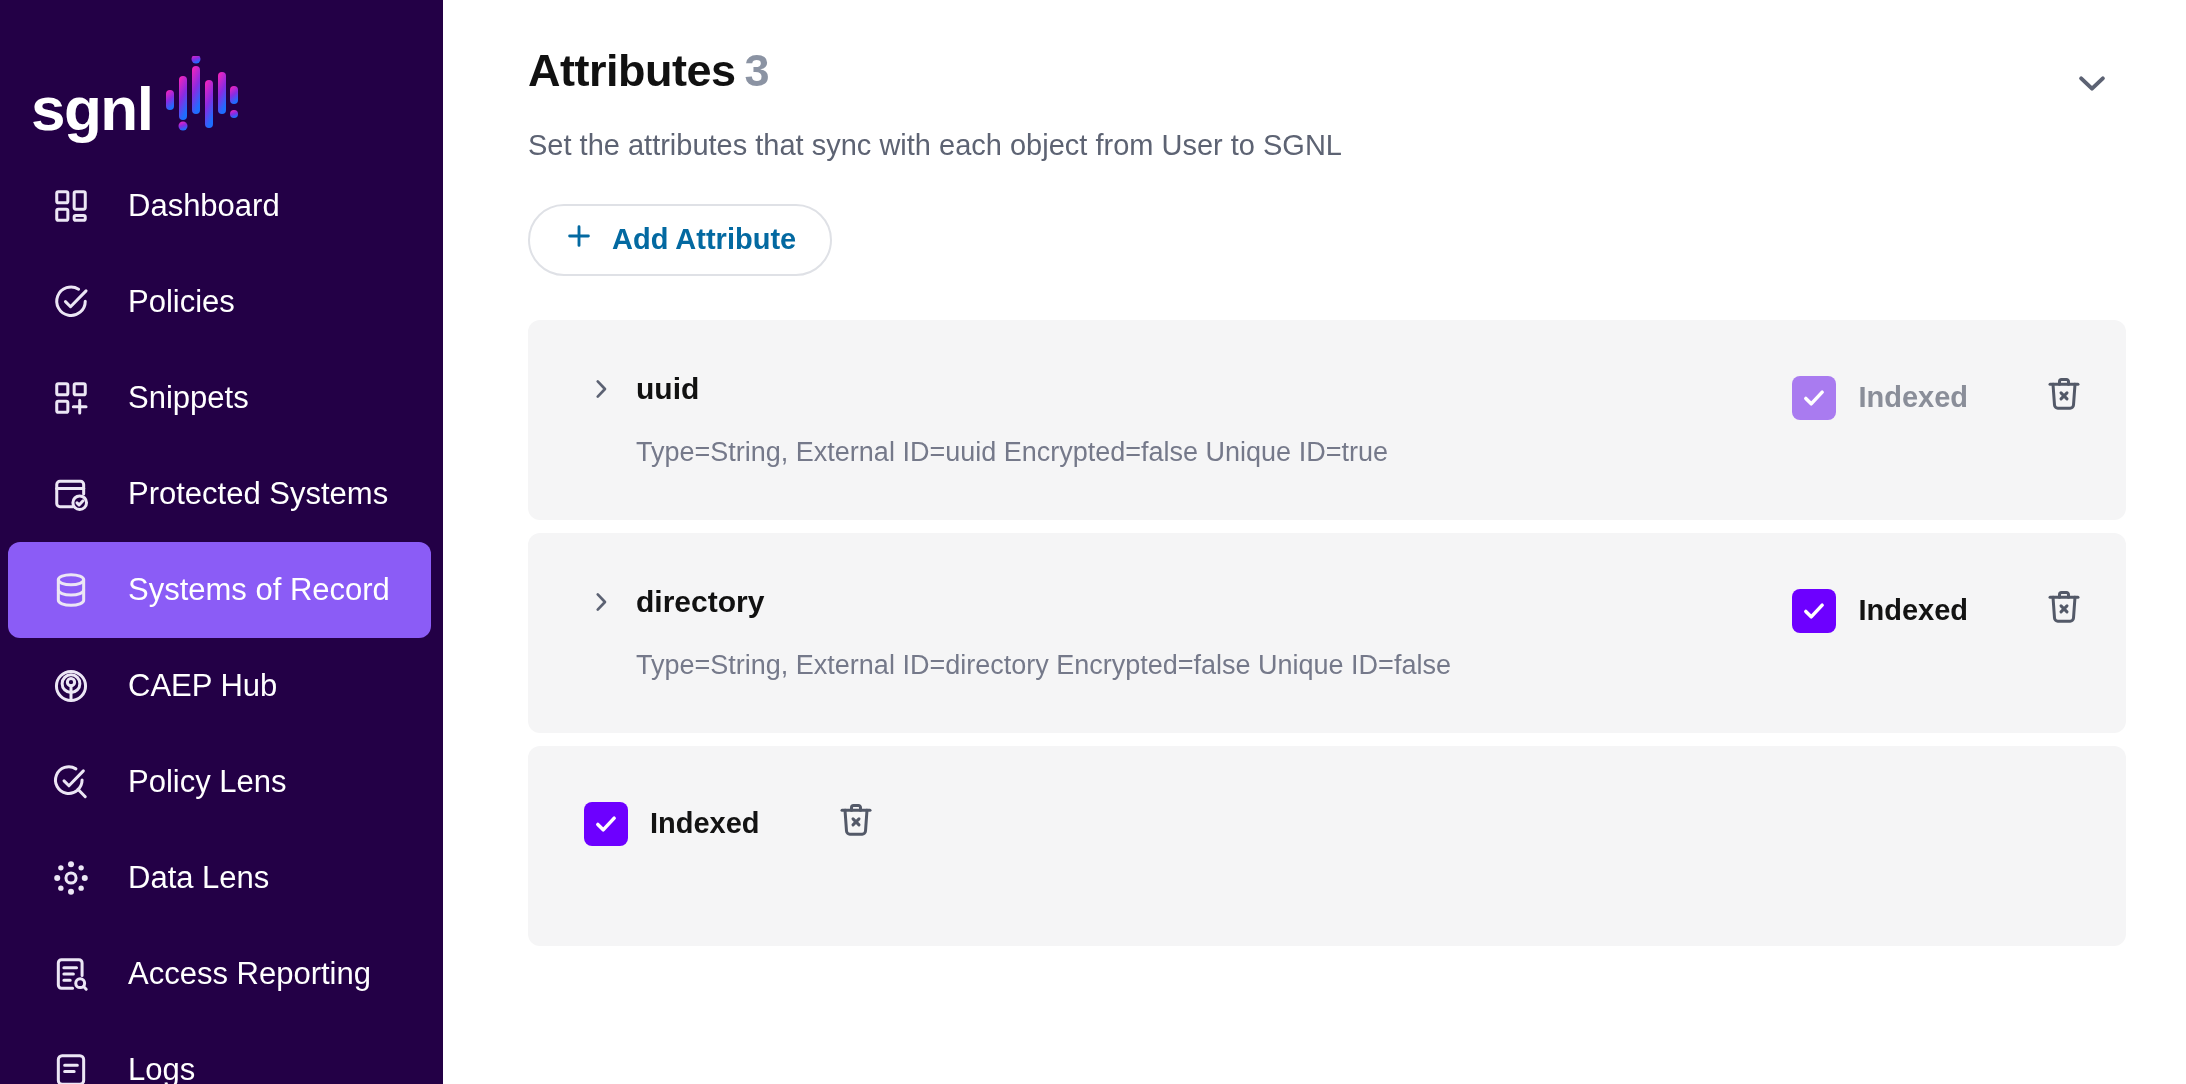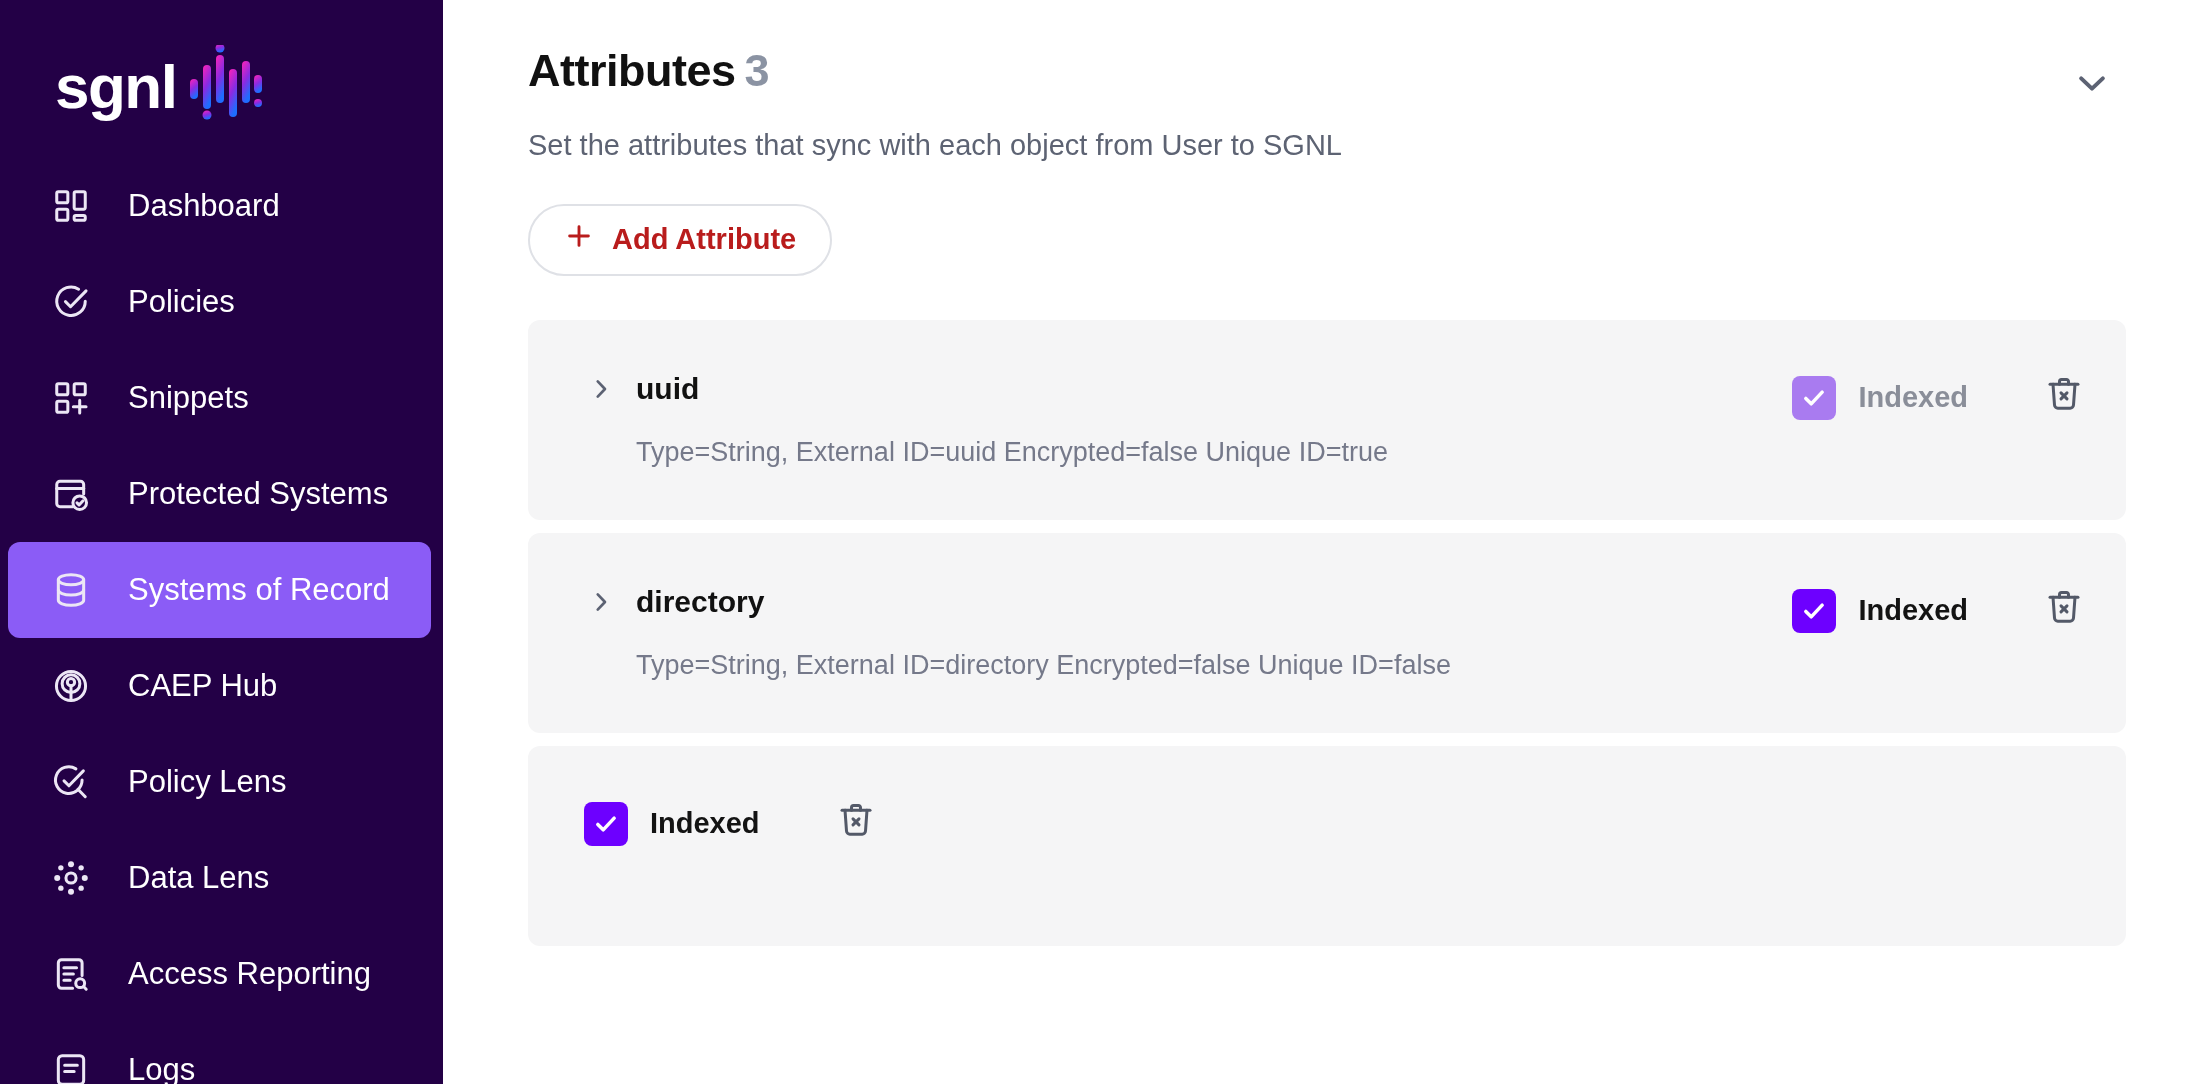--- a/index.html
+++ b/index.html
@@ -16,22 +16,22 @@
   .sidebar {
     width: 443px;
     min-width: 443px;
     height: 1084px;
     background: #230046;
     position: relative;
     overflow: hidden;
   }
   .logo-wrap {
     display: flex;
-    align-items: center;
-    padding: 33px 0 0 55px;
+    align-items: flex-end;
+    padding: 33px 0 0 31px;
     height: 140px;
   }
   .logo-text {
     font-size: 62px;
     font-weight: 700;
     color: #ffffff;
     letter-spacing: -1.5px;
     line-height: 1;
   }
   .logo-mark { margin-left: 14px; display: block; }
@@ -106,21 +106,21 @@
     display: inline-flex;
     align-items: center;
     gap: 18px;
     height: 72px;
     padding: 0 34px;
     border: 2px solid #dfe1e6;
     border-radius: 38px;
     background: #ffffff;
     font-size: 29px;
     font-weight: 700;
-    color: #b91c1c;
+    color: #0369a1;
     cursor: pointer;
     font-family: "Liberation Sans", sans-serif;
   }
   .plus-ico { display: block; }
 
   .attr-list { margin-top: 44px; }
   .attr-card {
     position: relative;
     background: #f5f5f6;
     border-radius: 12px;

